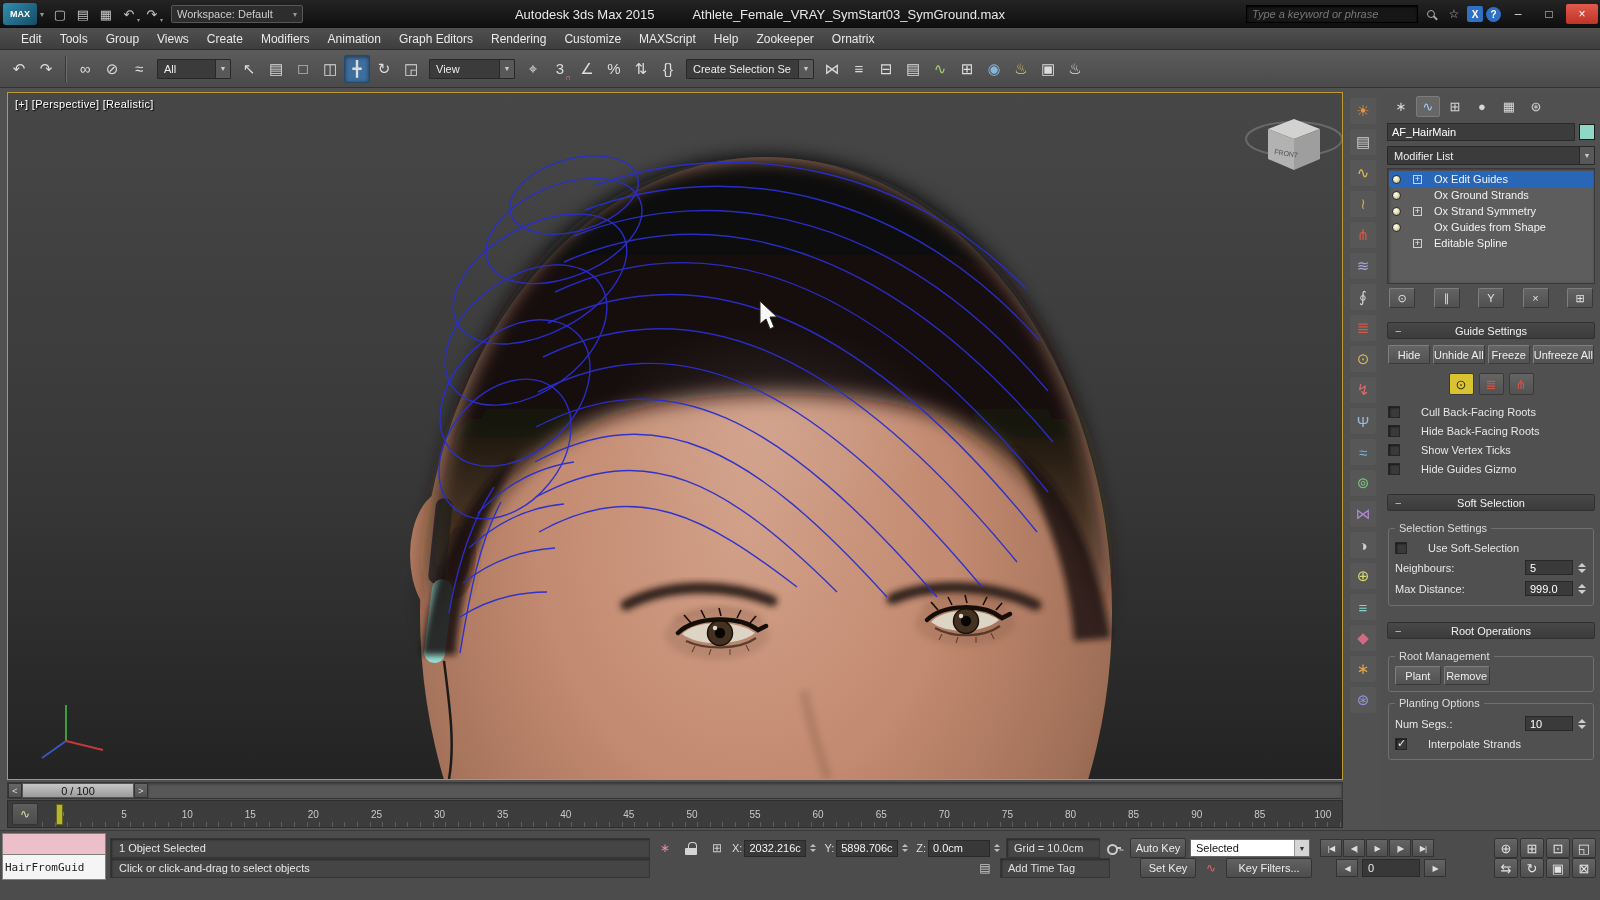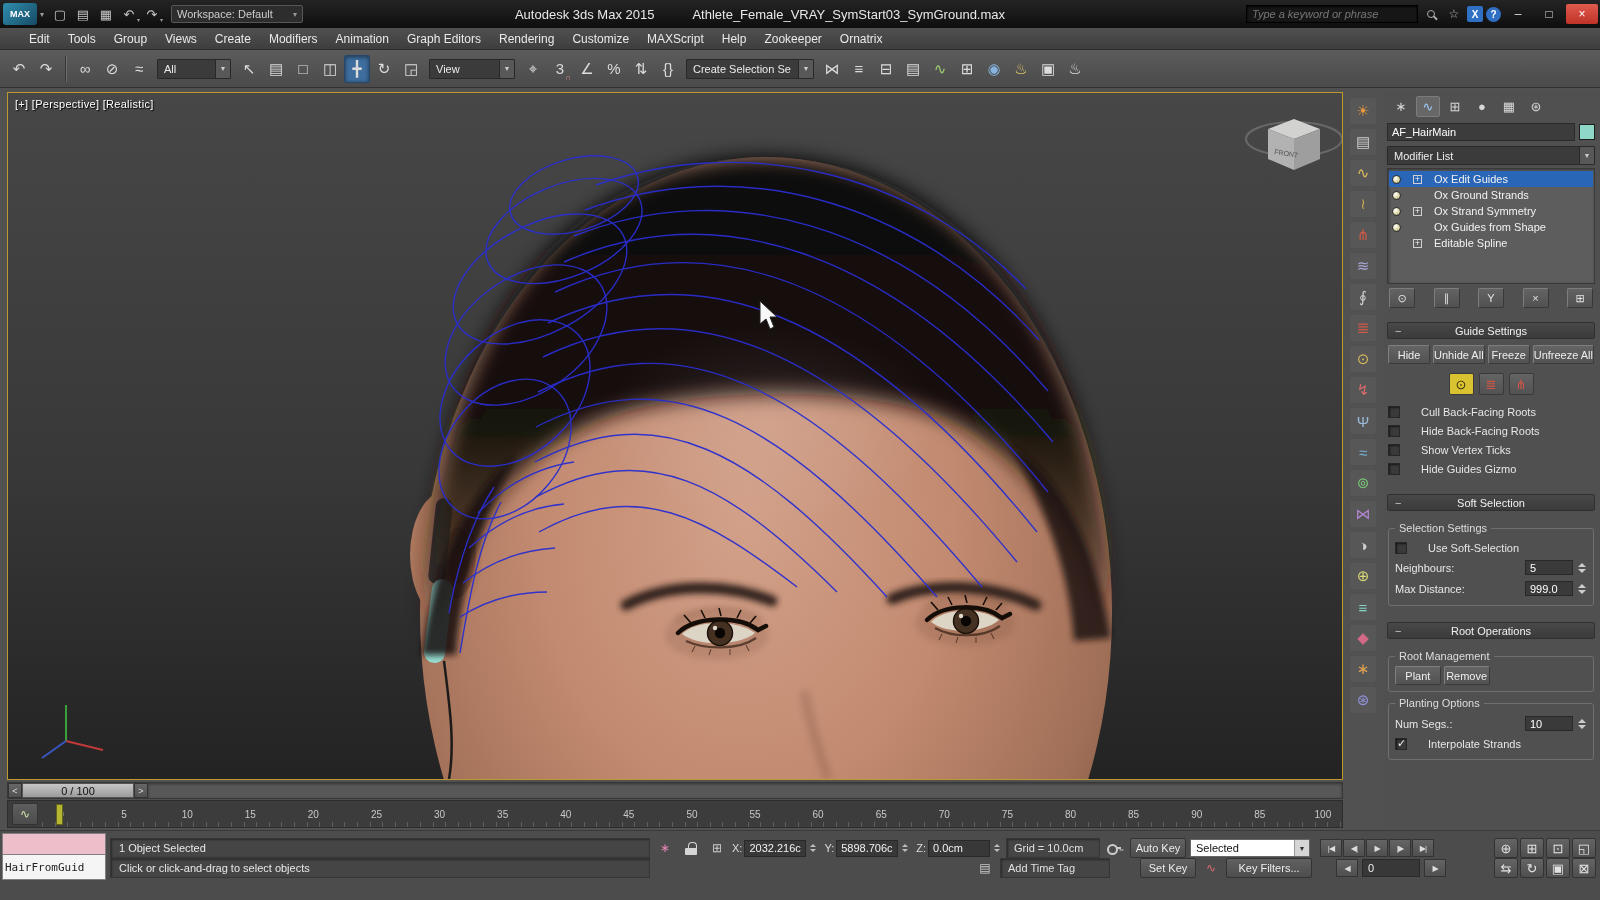--- a/index.html
+++ b/index.html
@@ -22,21 +22,21 @@
   .search-box input::placeholder{color:#777;font-style:italic}
   .ic-ico{width:20px;height:18px;display:flex;align-items:center;justify-content:center;color:#bbb;font-size:12px}
   .ic-ico.xlogo{background:#2f6fc4;color:#fff;font-size:10px;font-weight:bold;width:16px;height:16px;border-radius:2px}
   .ic-ico.helpq{background:#2f6fc4;color:#fff;border-radius:50%;width:15px;height:15px;font-size:10px;font-weight:bold}
   .mag{width:8px;height:8px;border:1.5px solid #aaa;border-radius:50%;position:relative;display:inline-block}
   .mag::after{content:"";position:absolute;width:5px;height:1.5px;background:#aaa;transform:rotate(45deg);right:-4px;bottom:-1px}
   .win-btn{width:28px;height:20px;display:flex;align-items:center;justify-content:center;color:#ddd;font-size:12px}
   .win-btn.close{background:linear-gradient(#e05a4e,#bf3326);border-radius:2px;width:32px;color:#fff}
 
   
-  .menubar{position:absolute;top:28px;left:0;right:0;height:22px;background:linear-gradient(#505050,#3e3e3e);border-bottom:1px solid #2c2c2c;display:flex;align-items:center;padding-left:20px;z-index:19}
+  .menubar{position:absolute;top:28px;left:0;right:0;height:22px;background:linear-gradient(#505050,#3e3e3e);border-bottom:1px solid #2c2c2c;display:flex;align-items:center;padding-left:12px;z-index:19}
   .menu-item{padding:0 9px;font-size:12px;color:#e9e9e9;height:100%;display:flex;align-items:center;white-space:nowrap}
 
   
   .main-toolbar{position:absolute;top:50px;left:0;right:0;height:38px;background:linear-gradient(#5c5c5c,#4a4a4a);border-bottom:1px solid #323232;display:flex;align-items:center;padding:0 6px;gap:2px;z-index:18}
   .tb-group{display:flex;gap:1px;align-items:center}
   .tb-btn{width:26px;height:28px;display:flex;align-items:center;justify-content:center;color:#dcdcdc;font-size:15px;border-radius:2px;position:relative}
   .tb-btn.active{background:#3e6e9e;border:1px solid #274push;border:1px solid #27476a;box-shadow:inset 0 1px 4px rgba(0,0,0,.55)}
   .tb-glyph{line-height:1}
   .tb-sub{position:absolute;right:2px;bottom:1px;font-size:8px;color:#e08a8a}
   .tb-sep{width:1px;height:26px;background:#373737;box-shadow:1px 0 0 #6d6d6d;margin:0 4px}

